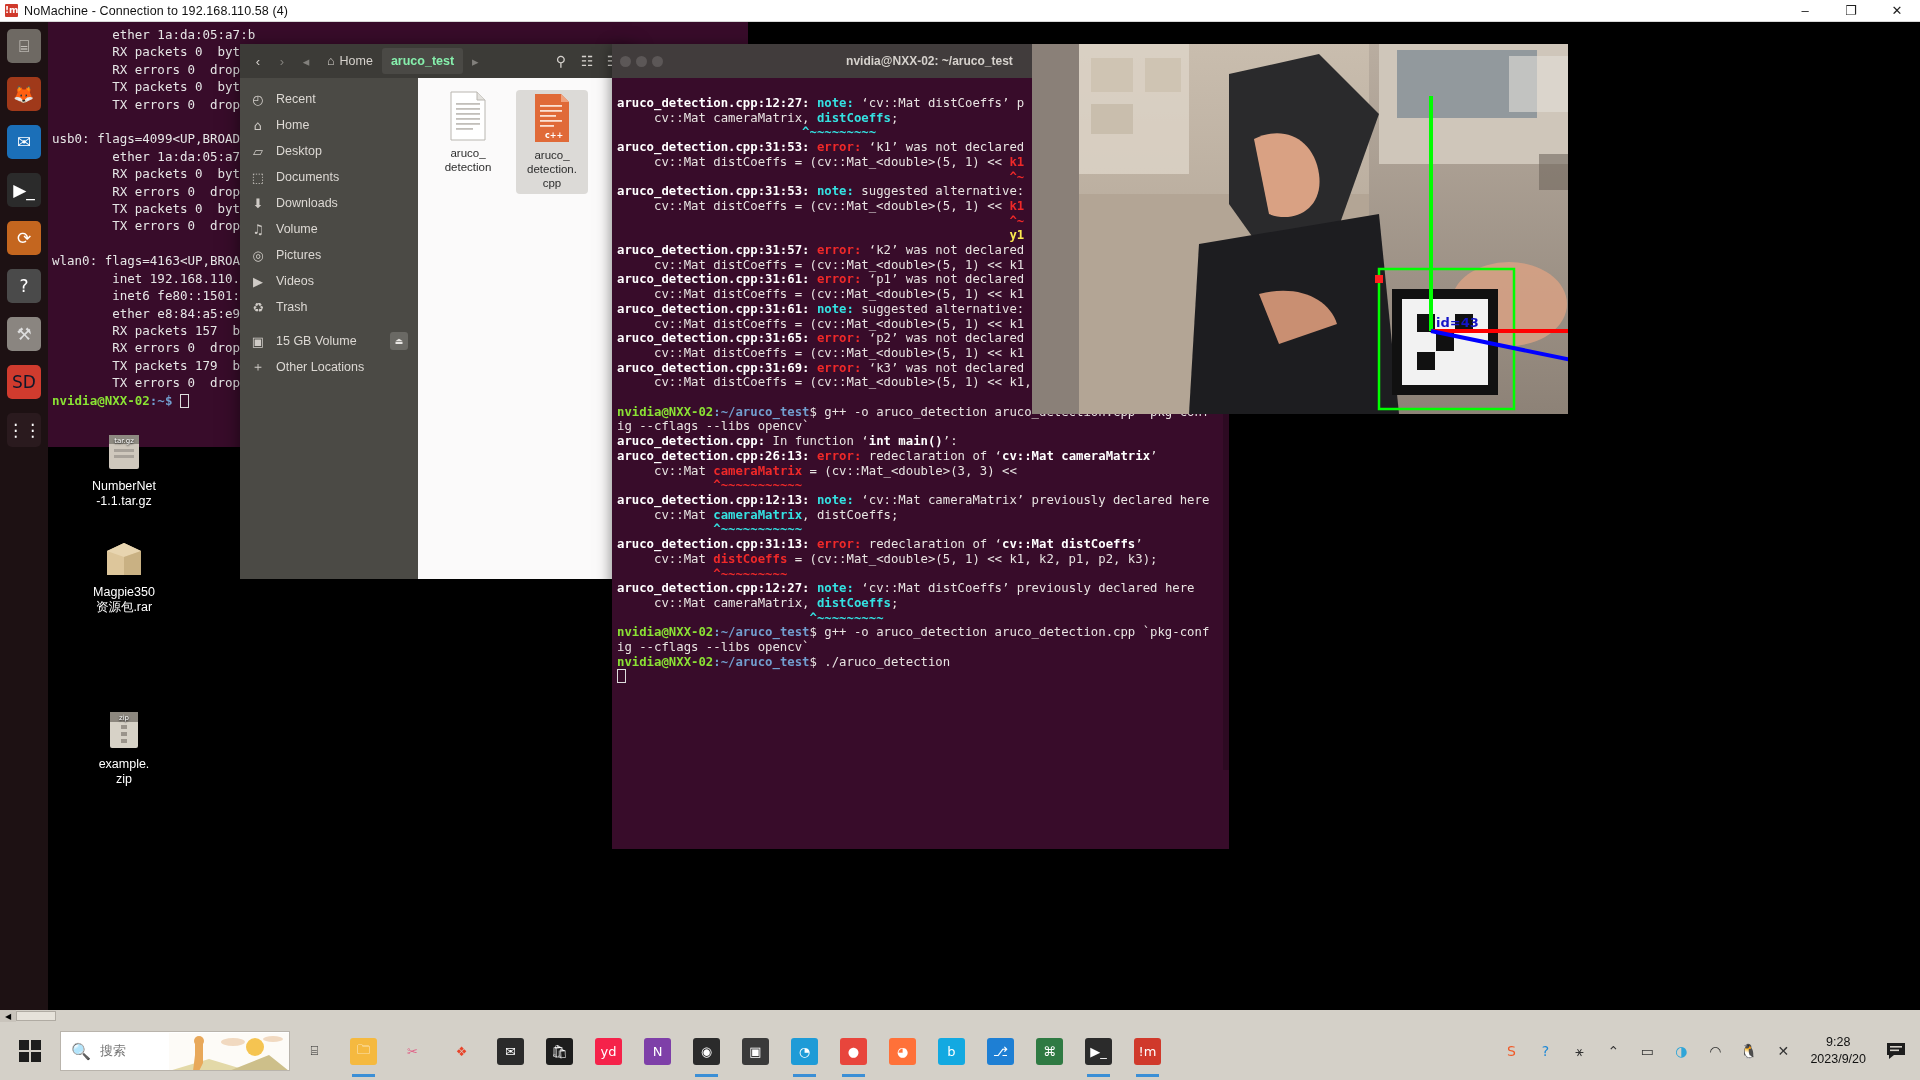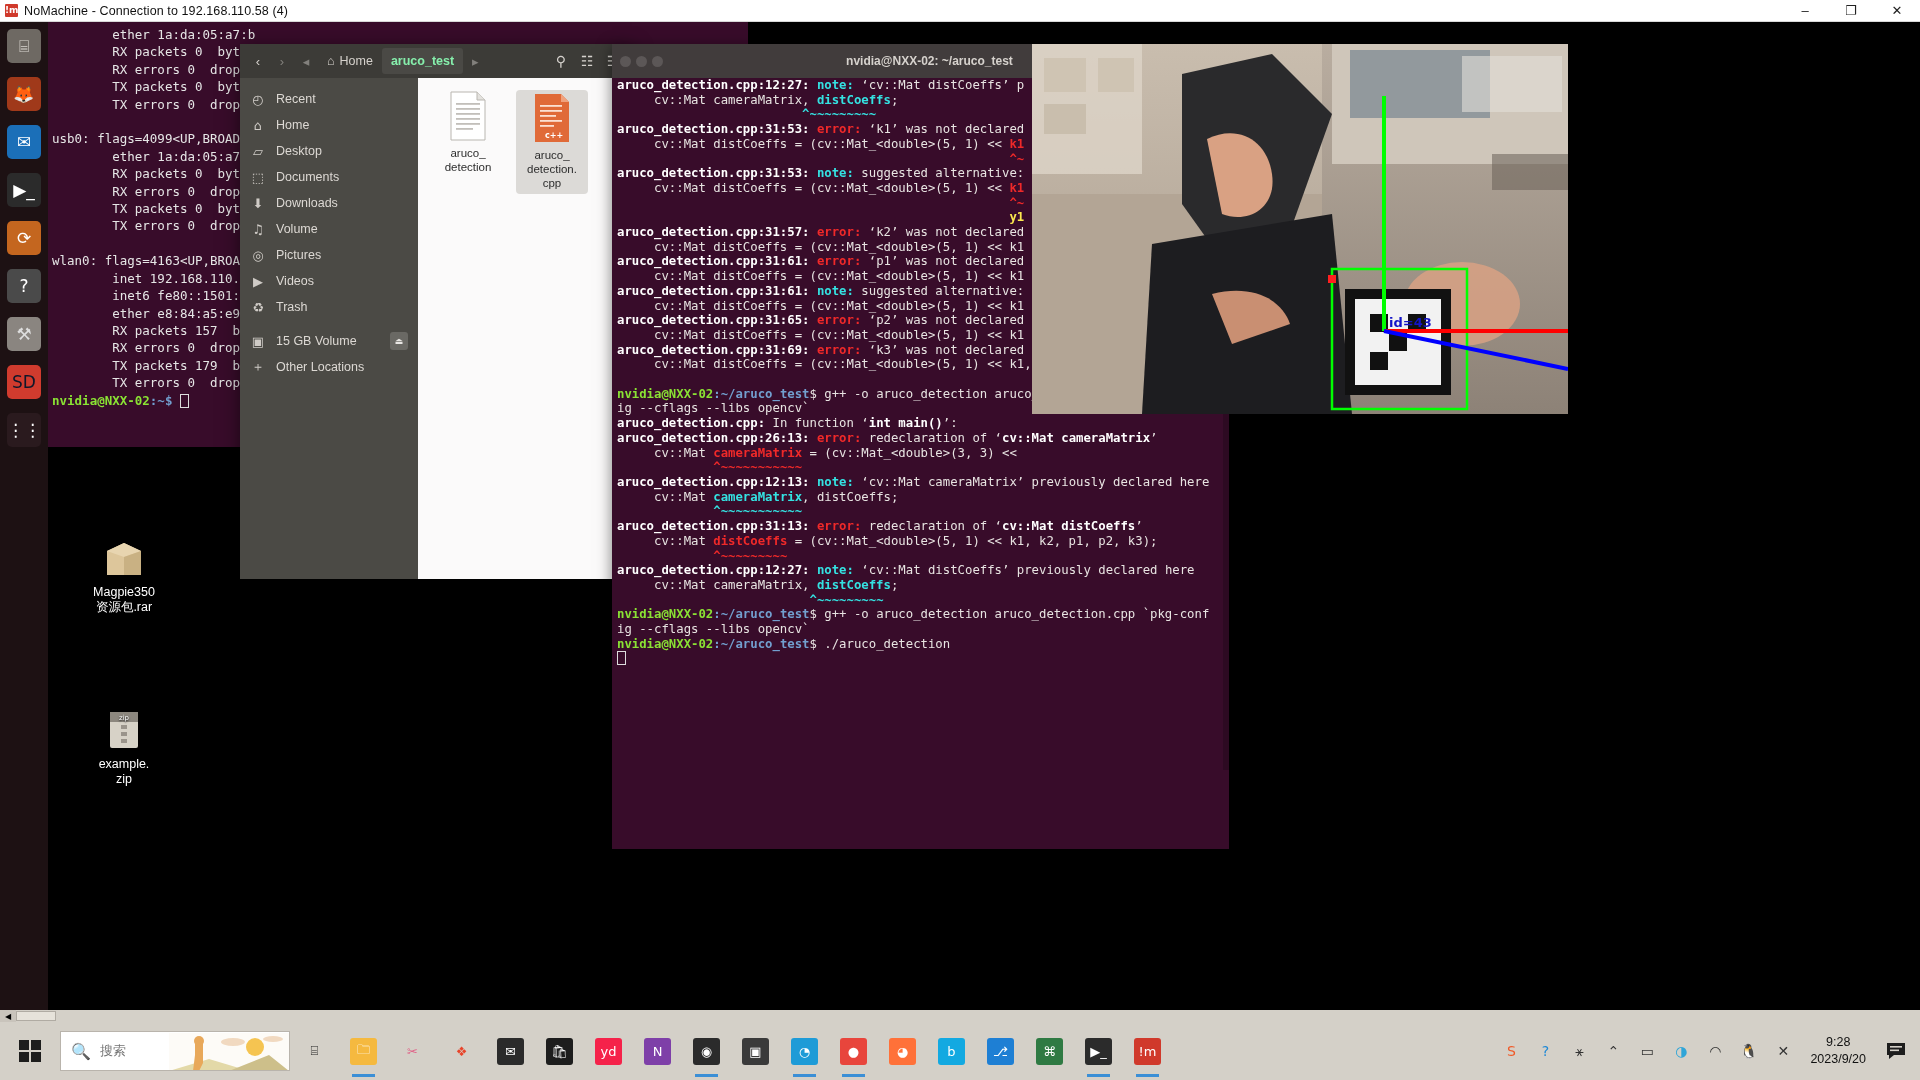--- a/index.html
+++ b/index.html
@@ -81,37 +81,37 @@
   .fitem .fico { width:46px; height:52px; margin:0 auto 4px; position:relative; }
 
   
   #term-win { position:absolute; left:612px; top:22px; width:617px; height:805px;
     background:#380c2a; box-shadow:0 3px 14px rgba(0,0,0,.5); }
   #tw-head { height:34px; background:#413c3c; display:flex; align-items:center;
     padding:0 8px; gap:5px; }
   .tw-dot { width:11px; height:11px; border-radius:50%; background:#5c5757; }
   #tw-title { flex:1; text-align:center; color:#d6d2cd; font-size:12px;
     font-weight:bold; margin-right:30px; }
-  #tw-body { padding:0 5px; font-family:"DejaVu Sans Mono","Liberation Mono",monospace;
+  #tw-body { padding:18px 5px; font-family:"DejaVu Sans Mono","Liberation Mono",monospace;
     font-size:12.3px; line-height:14.7px; color:#e8e4e2; white-space:pre;
     height:779px; overflow:hidden; }
   .c-note { color:#34e2e2; font-weight:bold; }
   .c-err { color:#ef2929; font-weight:bold; }
   .c-file { color:#fff; font-weight:bold; }
   .c-cyan { color:#34e2e2; font-weight:bold; }
   .c-red { color:#ef2929; font-weight:bold; }
   .c-yellow { color:#fce94f; font-weight:bold; }
   .c-plain { color:#e8e4e2; }
   #tw-scroll { position:absolute; right:0; top:26px; width:6px; height:700px;
     background:#2d0a22; }
   #tw-scroll i { display:block; width:6px; height:300px; background:#6b5663; }
 
   
   #cam { position:absolute; left:1032px; top:22px; width:536px; height:370px;
-    overflow:hidden; background:#8a8078; }
+    overflow:hidden; background:#8a8078;padding-left:47px; }
 
   
   #taskbar { position:absolute; left:0; top:1022px; width:1920px; height:58px;
     background:#d4d0c8; display:flex; align-items:center; }
   #start { width:60px; height:58px; display:flex; align-items:center;
     justify-content:center; }
   .winlogo { width:22px; height:22px; display:grid;
     grid-template-columns:1fr 1fr; grid-template-rows:1fr 1fr; gap:2px; }
   .winlogo i { background:#1d1d1d; }
   #searchbox { width:230px; height:40px; background:#fff; border:1px solid #b9b4ac;
@@ -180,20 +180,31 @@
         <div class="sq" style="background:#d03b2e;color:#0f172a;">SD</div>
       </div>
       <div class="lnch">
         <div class="sq" style="background:#2a1a1e;color:#ffffff;">⋮⋮</div>
       </div>
     </div>
 
   <div id="term-back"><div class="ln">        ether 1a:da:05:a7:b</div><div class="ln">        RX packets 0  bytes</div><div class="ln">        RX errors 0  droppe</div><div class="ln">        TX packets 0  bytes</div><div class="ln">        TX errors 0  droppe</div><div class="ln"> </div><div class="ln">usb0: flags=4099&lt;UP,BROADCA</div><div class="ln">        ether 1a:da:05:a7:b</div><div class="ln">        RX packets 0  bytes</div><div class="ln">        RX errors 0  droppe</div><div class="ln">        TX packets 0  bytes</div><div class="ln">        TX errors 0  droppe</div><div class="ln"> </div><div class="ln">wlan0: flags=4163&lt;UP,BROADC</div><div class="ln">        inet 192.168.110.58</div><div class="ln">        inet6 fe80::1501:f1</div><div class="ln">        ether e8:84:a5:e9:7</div><div class="ln">        RX packets 157  byt</div><div class="ln">        RX errors 0  droppe</div><div class="ln">        TX packets 179  byt</div><div class="ln">        TX errors 0  droppe</div><div class="ln"><span class="prompt-u">nvidia@NXX-02</span><span class="prompt-p">:~$</span> <span class="cursor-box"></span></div></div>
 
   <div id="desktop-bg">
+      <div class="dicon" style="left: 24px; top: -18px;">
+        <div class="glyph"><svg width="46" height="46">
+            <rect x="8" y="6" width="30" height="34" rx="2" fill="#cfc8bd"></rect>
+            <rect x="8" y="6" width="30" height="9" fill="#8e8a81"></rect>
+            <text x="23" y="13.5" font-size="7" fill="#fff" text-anchor="middle" font-family="DejaVu Sans">tar.gz</text>
+            <rect x="13" y="20" width="20" height="3" fill="#a8a29a"></rect>
+            <rect x="13" y="26" width="20" height="3" fill="#a8a29a"></rect>
+          </svg></div>
+        <div>NumberNet</div>
+        <div>-1.1.tar.gz</div>
+      </div>
       <div class="dicon" style="left: 24px; top: 88px;">
         <div class="glyph"><svg width="46" height="46">
             <path d="M 6 16 L 23 8 L 40 16 L 40 40 L 6 40 Z" fill="#ddc69b"></path>
             <path d="M 6 16 L 23 22 L 40 16 L 23 8 Z" fill="#e8d5b0"></path>
             <path d="M 23 22 L 40 16 L 40 40 L 23 40 Z" fill="#c9b183"></path>
           </svg></div>
         <div>Magpie350</div>
         <div>资源包.rar</div>
       </div>
       <div class="dicon" style="left: 24px; top: 260px;">

